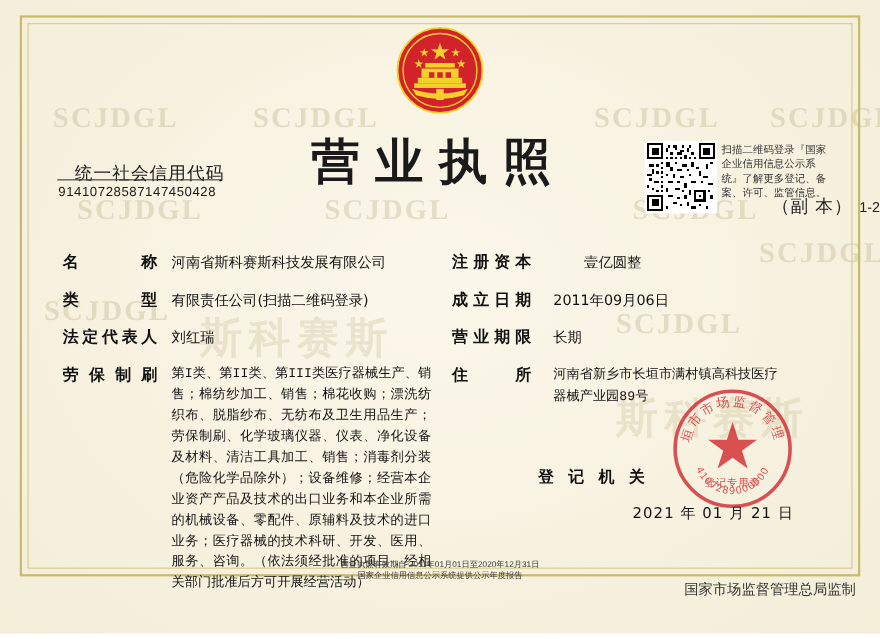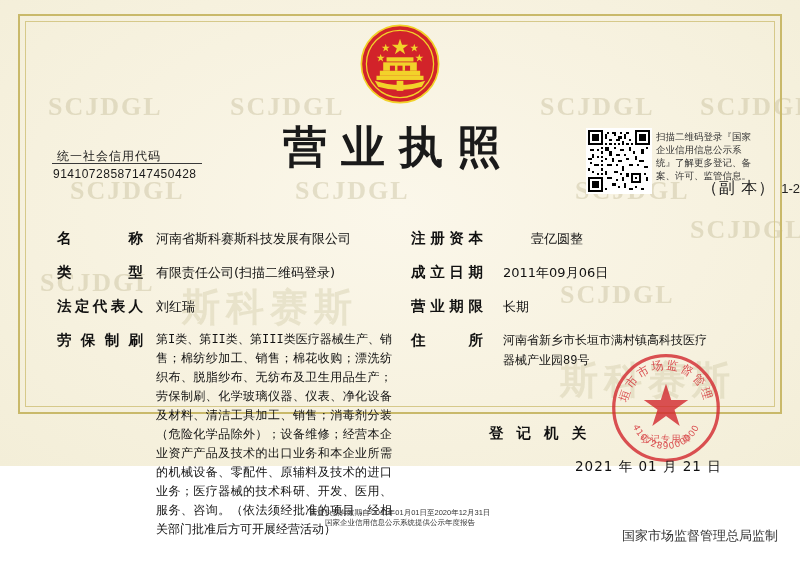--- a/index.html
+++ b/index.html
@@ -4,21 +4,21 @@
 <style>
   html,body{margin:0;padding:0;}
   body{
     width:800px;height:581px;
     background:#ffffff;
     font-family:"Liberation Sans", sans-serif;
     overflow:hidden;
   }
   .license{
     position:relative;
-    width:800px;height:466px;
+    width:800px;height:576px;
     background:
       radial-gradient(ellipse at 50% 45%, #fbf7ea 0%, #f7f2e0 55%, #f3eed8 100%);
     box-sizing:border-box;
   }
   
   .frame-outer{
     position:absolute;left:18px;top:14px;right:18px;bottom:52px;
     border:2px solid #c9b96a;
     box-sizing:border-box;
   }
@@ -72,22 +72,22 @@
     position:absolute;left:0;right:0;top:178px;
     text-align:right;
     font-size:16px;
     color:#222;
     letter-spacing:1px;
   }
   .subtitle .num{font-size:13px;margin-left:6px;letter-spacing:0;}
 
   
   .code-label{
-    position:absolute;left:57px;top:148px;
-    font-size:12px;color:#1a1a1a;letter-spacing:1px;
+    position:absolute;left:68px;top:148px;
+    font-size:16px;color:#1a1a1a;letter-spacing:1px;
   }
   .code-line{
     position:absolute;left:52px;top:163px;width:150px;
     border-top:1px solid #3a3a3a;
   }
   .code-value{
     position:absolute;left:53px;top:167px;
     font-size:12px;color:#1a1a1a;letter-spacing:0.5px;
     font-family:"Liberation Sans", sans-serif;
   }

